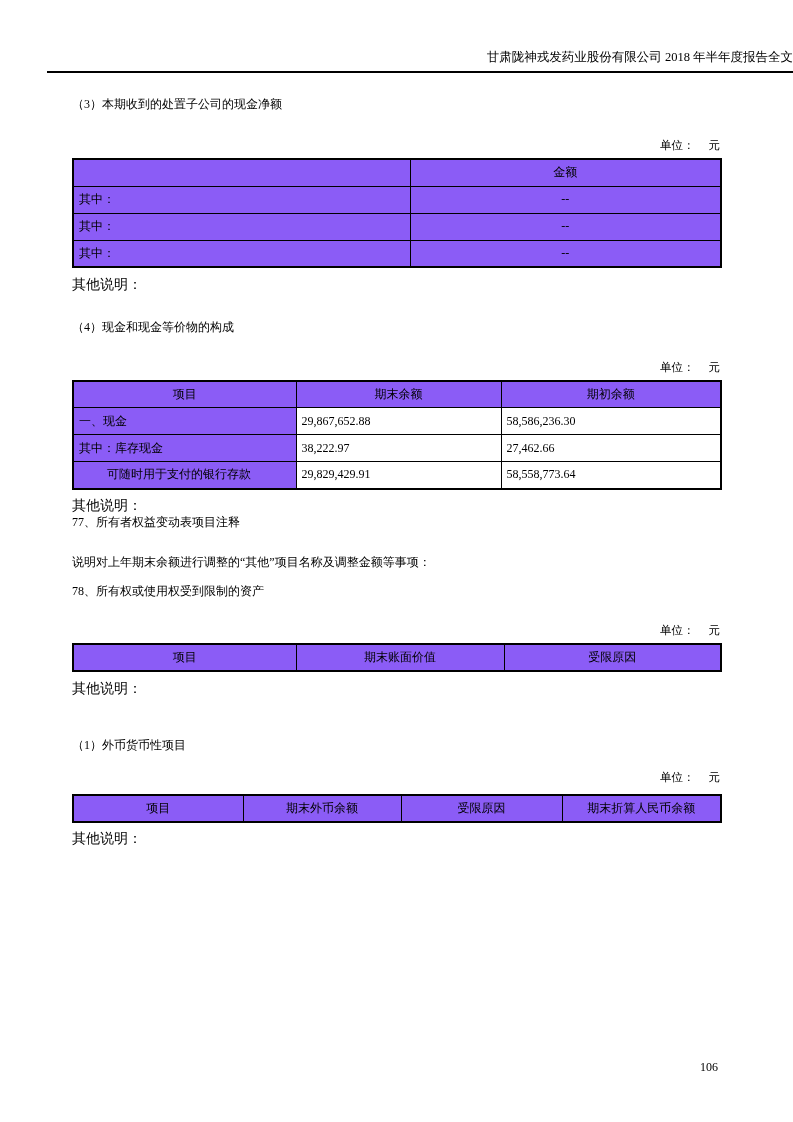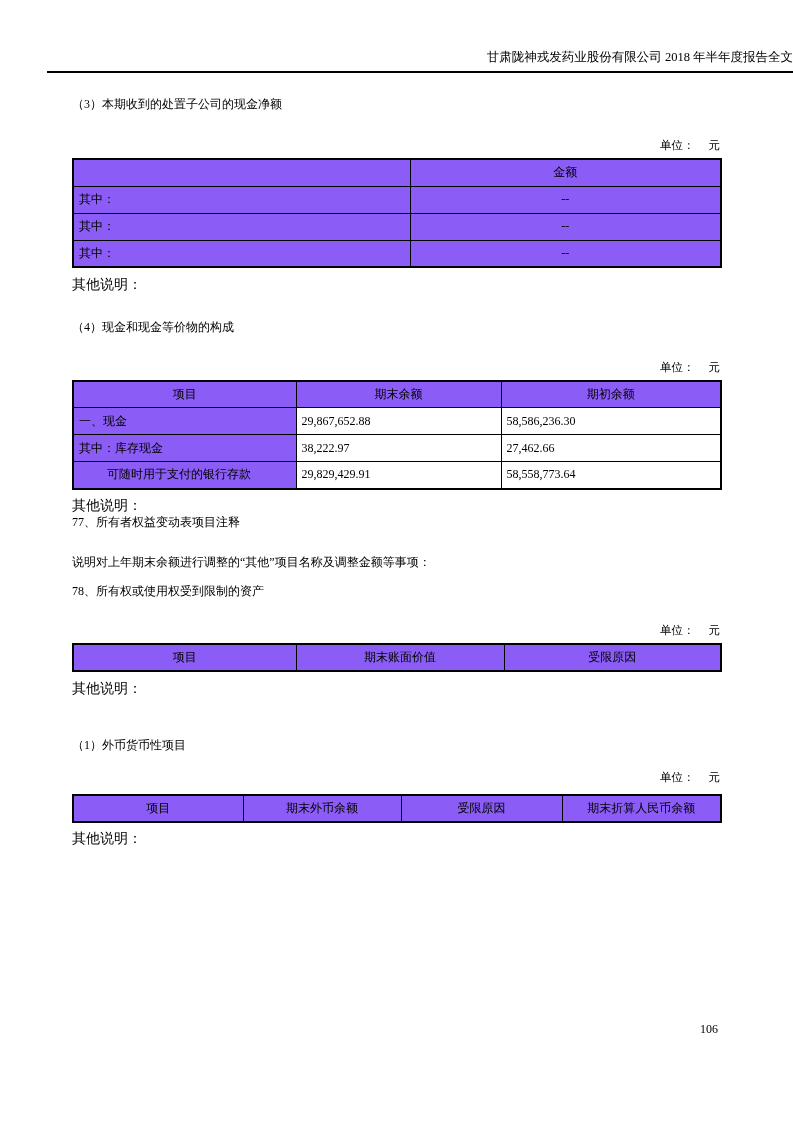--- a/index.html
+++ b/index.html
@@ -52,21 +52,21 @@
     font-weight: normal; vertical-align: middle;
     overflow: hidden; white-space: nowrap;
   }
   .shaded { background: #8b5cf6; }
   .c { text-align: center; }
   .r { text-align: left; padding-right: 7px; }
   .l { text-align: left; }
   .indent { padding-left: 33px; }
 
   .page-number {
-    position: absolute; top: 1022px; right: 75px;
+    position: absolute; top: 1060px; right: 75px;
     font-size: 12px;
   }
 </style>
 </head>
 <body>
 
 <div class="page-header">甘肃陇神戎发药业股份有限公司 2018 年半年度报告全文</div>
 
 <div class="content">
 

